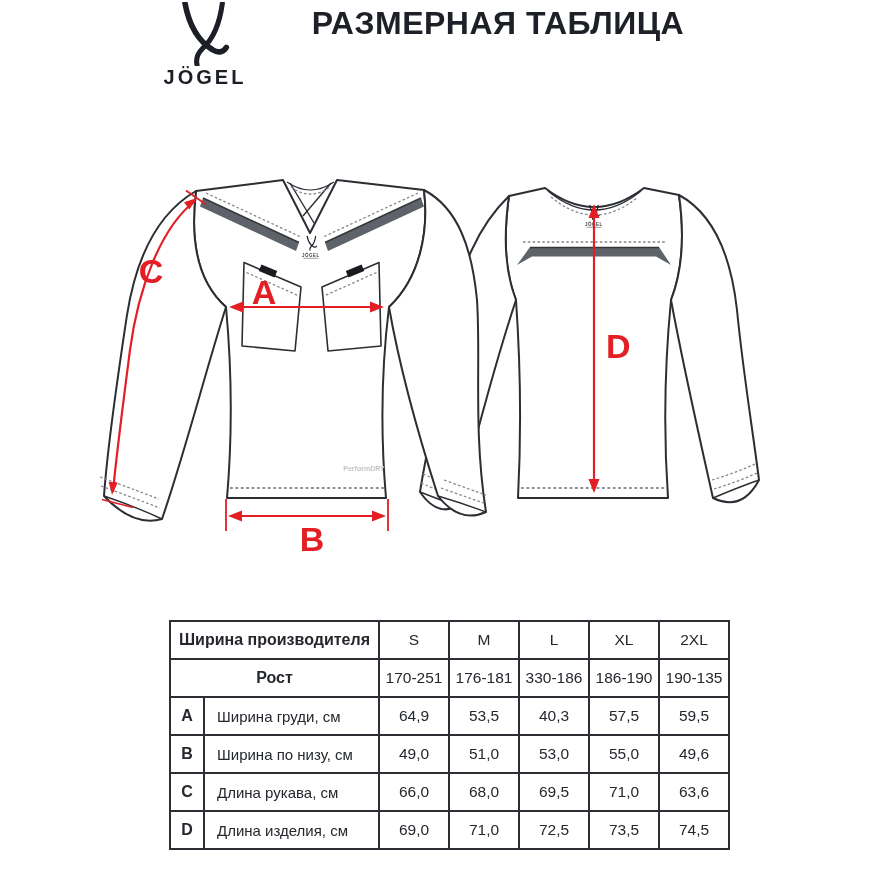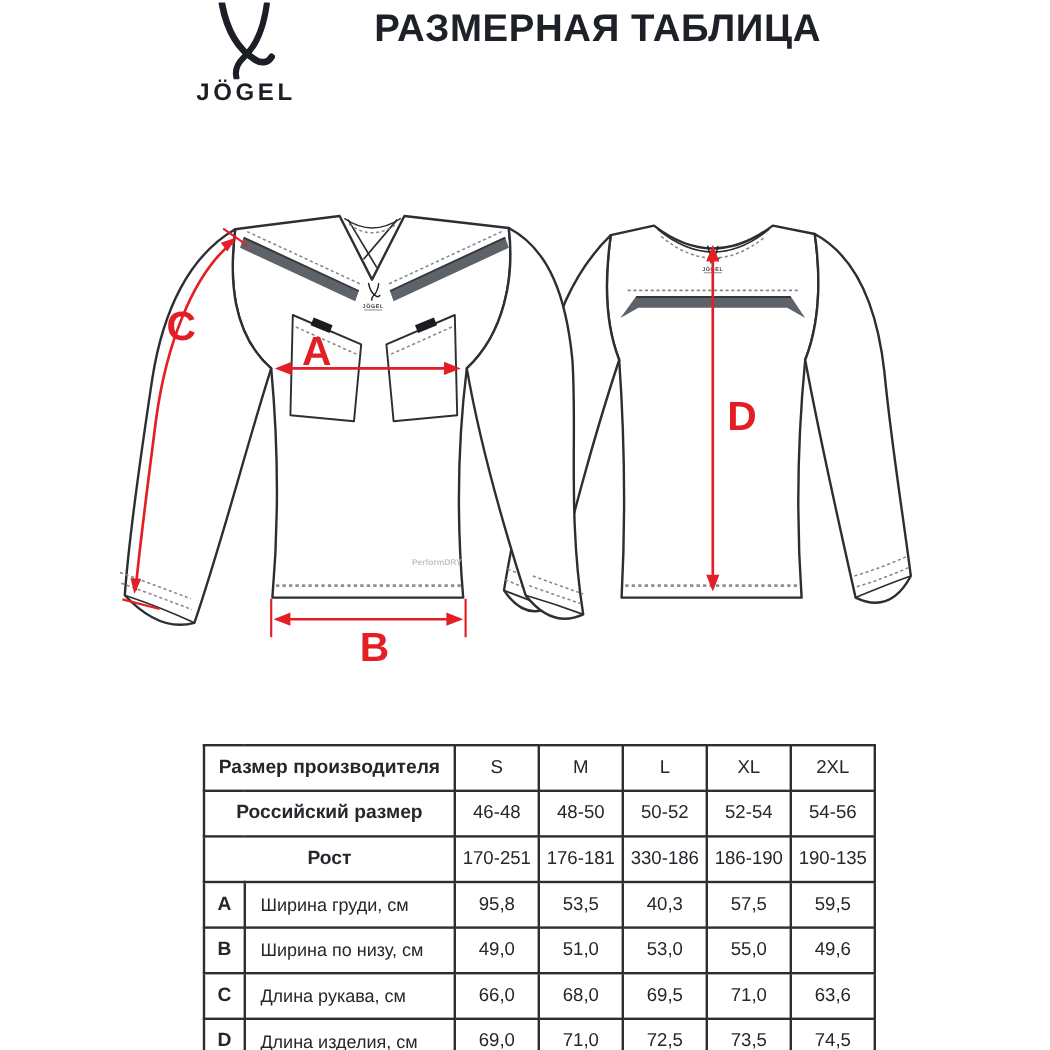--- a/index.html
+++ b/index.html
@@ -209,47 +209,39 @@
       <col style="width:34px">
         <col style="width:175px">
       <col style="width:70px">
         <col style="width:70px">
         <col style="width:70px">
       <col style="width:70px">
         <col style="width:70px">
     </colgroup>
     <tbody>
       <tr>
-        <td colspan="2" class="hlabel">Размер производителя</td>
+        <td colspan="2" class="hlabel">Ширина производителя</td>
         <td>S</td>
         <td>M</td>
         <td>L</td>
         <td>XL</td>
         <td>2XL</td>
-      </tr>
-      <tr>
-        <td colspan="2" class="hlabel">Российский размер</td>
-        <td>46-48</td>
-        <td>48-50</td>
-        <td>50-52</td>
-        <td>52-54</td>
-        <td>54-56</td>
       </tr>
       <tr>
         <td colspan="2" class="hlabel">Рост</td>
         <td>170-251</td>
         <td>176-181</td>
         <td>330-186</td>
         <td>186-190</td>
         <td>190-135</td>
       </tr>
       <tr>
         <td class="key">A</td>
         <td class="rlab">Ширина груди, см</td>
-        <td>95,8</td>
+        <td>64,9</td>
         <td>53,5</td>
         <td>40,3</td>
         <td>57,5</td>
         <td>59,5</td>
       </tr>
       <tr>
         <td class="key">B</td>
         <td class="rlab">Ширина по низу, см</td>
         <td>49,0</td>
         <td>51,0</td>

